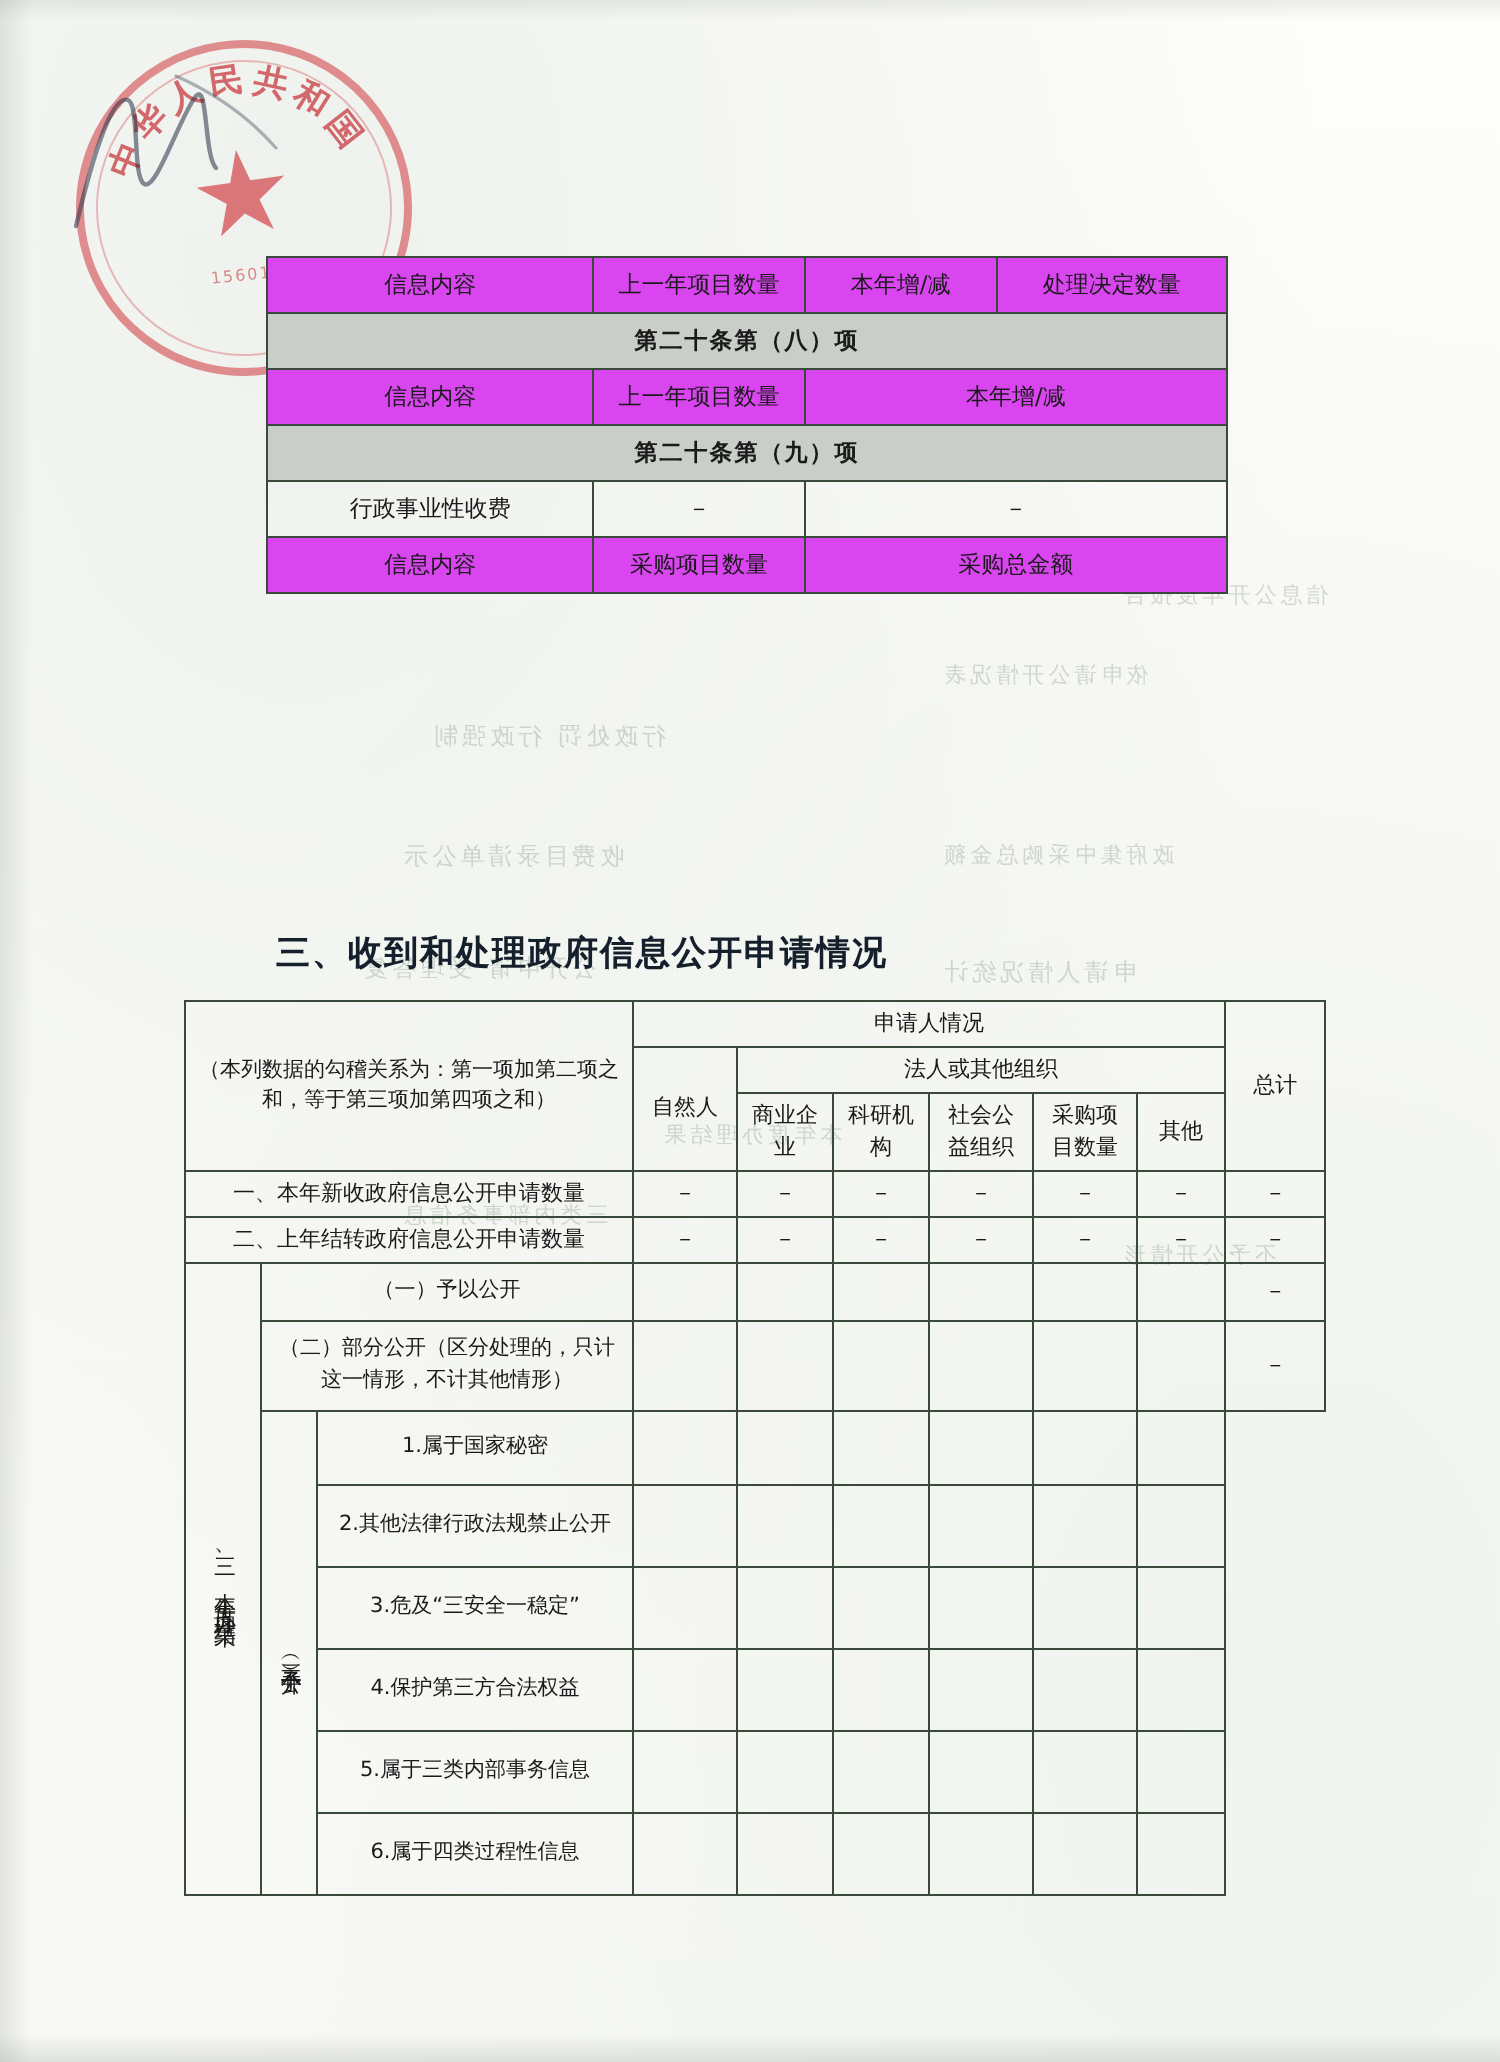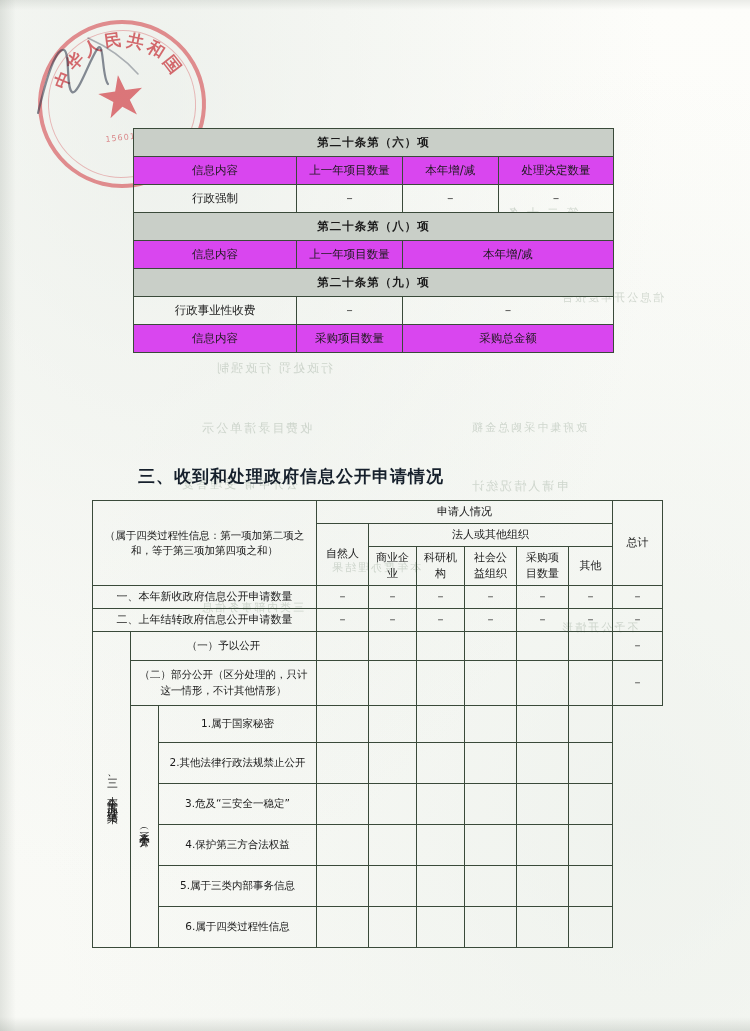--- a/index.html
+++ b/index.html
@@ -264,33 +264,24 @@
   <table class="doc">
     <colgroup>
       <col style="width:34%">
         <col style="width:22%">
         <col style="width:20%">
         <col style="width:24%">
     </colgroup>
     <tbody>
 
       <tr>
-        <td class="band" colspan="4">第二十条第（六）项</td>
-      </tr>
-      <tr>
         <td class="hdr">信息内容</td>
         <td class="hdr">上一年项目数量</td>
         <td class="hdr">本年增/减</td>
         <td class="hdr">处理决定数量</td>
-      </tr>
-      <tr>
-        <td class="left">行政强制</td>
-        <td class="dash">－</td>
-        <td class="dash">－</td>
-        <td class="dash">－</td>
       </tr>
 
       <tr>
         <td class="band" colspan="4">第二十条第（八）项</td>
       </tr>
       <tr>
         <td class="hdr">信息内容</td>
         <td class="hdr">上一年项目数量</td>
         <td class="hdr" colspan="2">本年增/减</td>
       </tr>
@@ -324,21 +315,21 @@
         <col style="width:48px">
         <col style="width:48px">
       <col style="width:52px">
         <col style="width:52px">
         <col style="width:44px">
       <col style="width:50px">
     </colgroup>
     <tbody>
 
       <tr>
-        <td class="note" rowspan="3" colspan="3">（属于四类过程性信息：第一项加第二项之和，等于第三项加第四项之和）</td>
+        <td class="note" rowspan="3" colspan="3">（本列数据的勾稽关系为：第一项加第二项之和，等于第三项加第四项之和）</td>
         <td colspan="6">申请人情况</td>
         <td rowspan="3">总计</td>
       </tr>
       <tr>
         <td rowspan="2">自然人</td>
         <td colspan="5">法人或其他组织</td>
       </tr>
       <tr>
         <td>商业企业</td>
         <td>科研机构</td>

